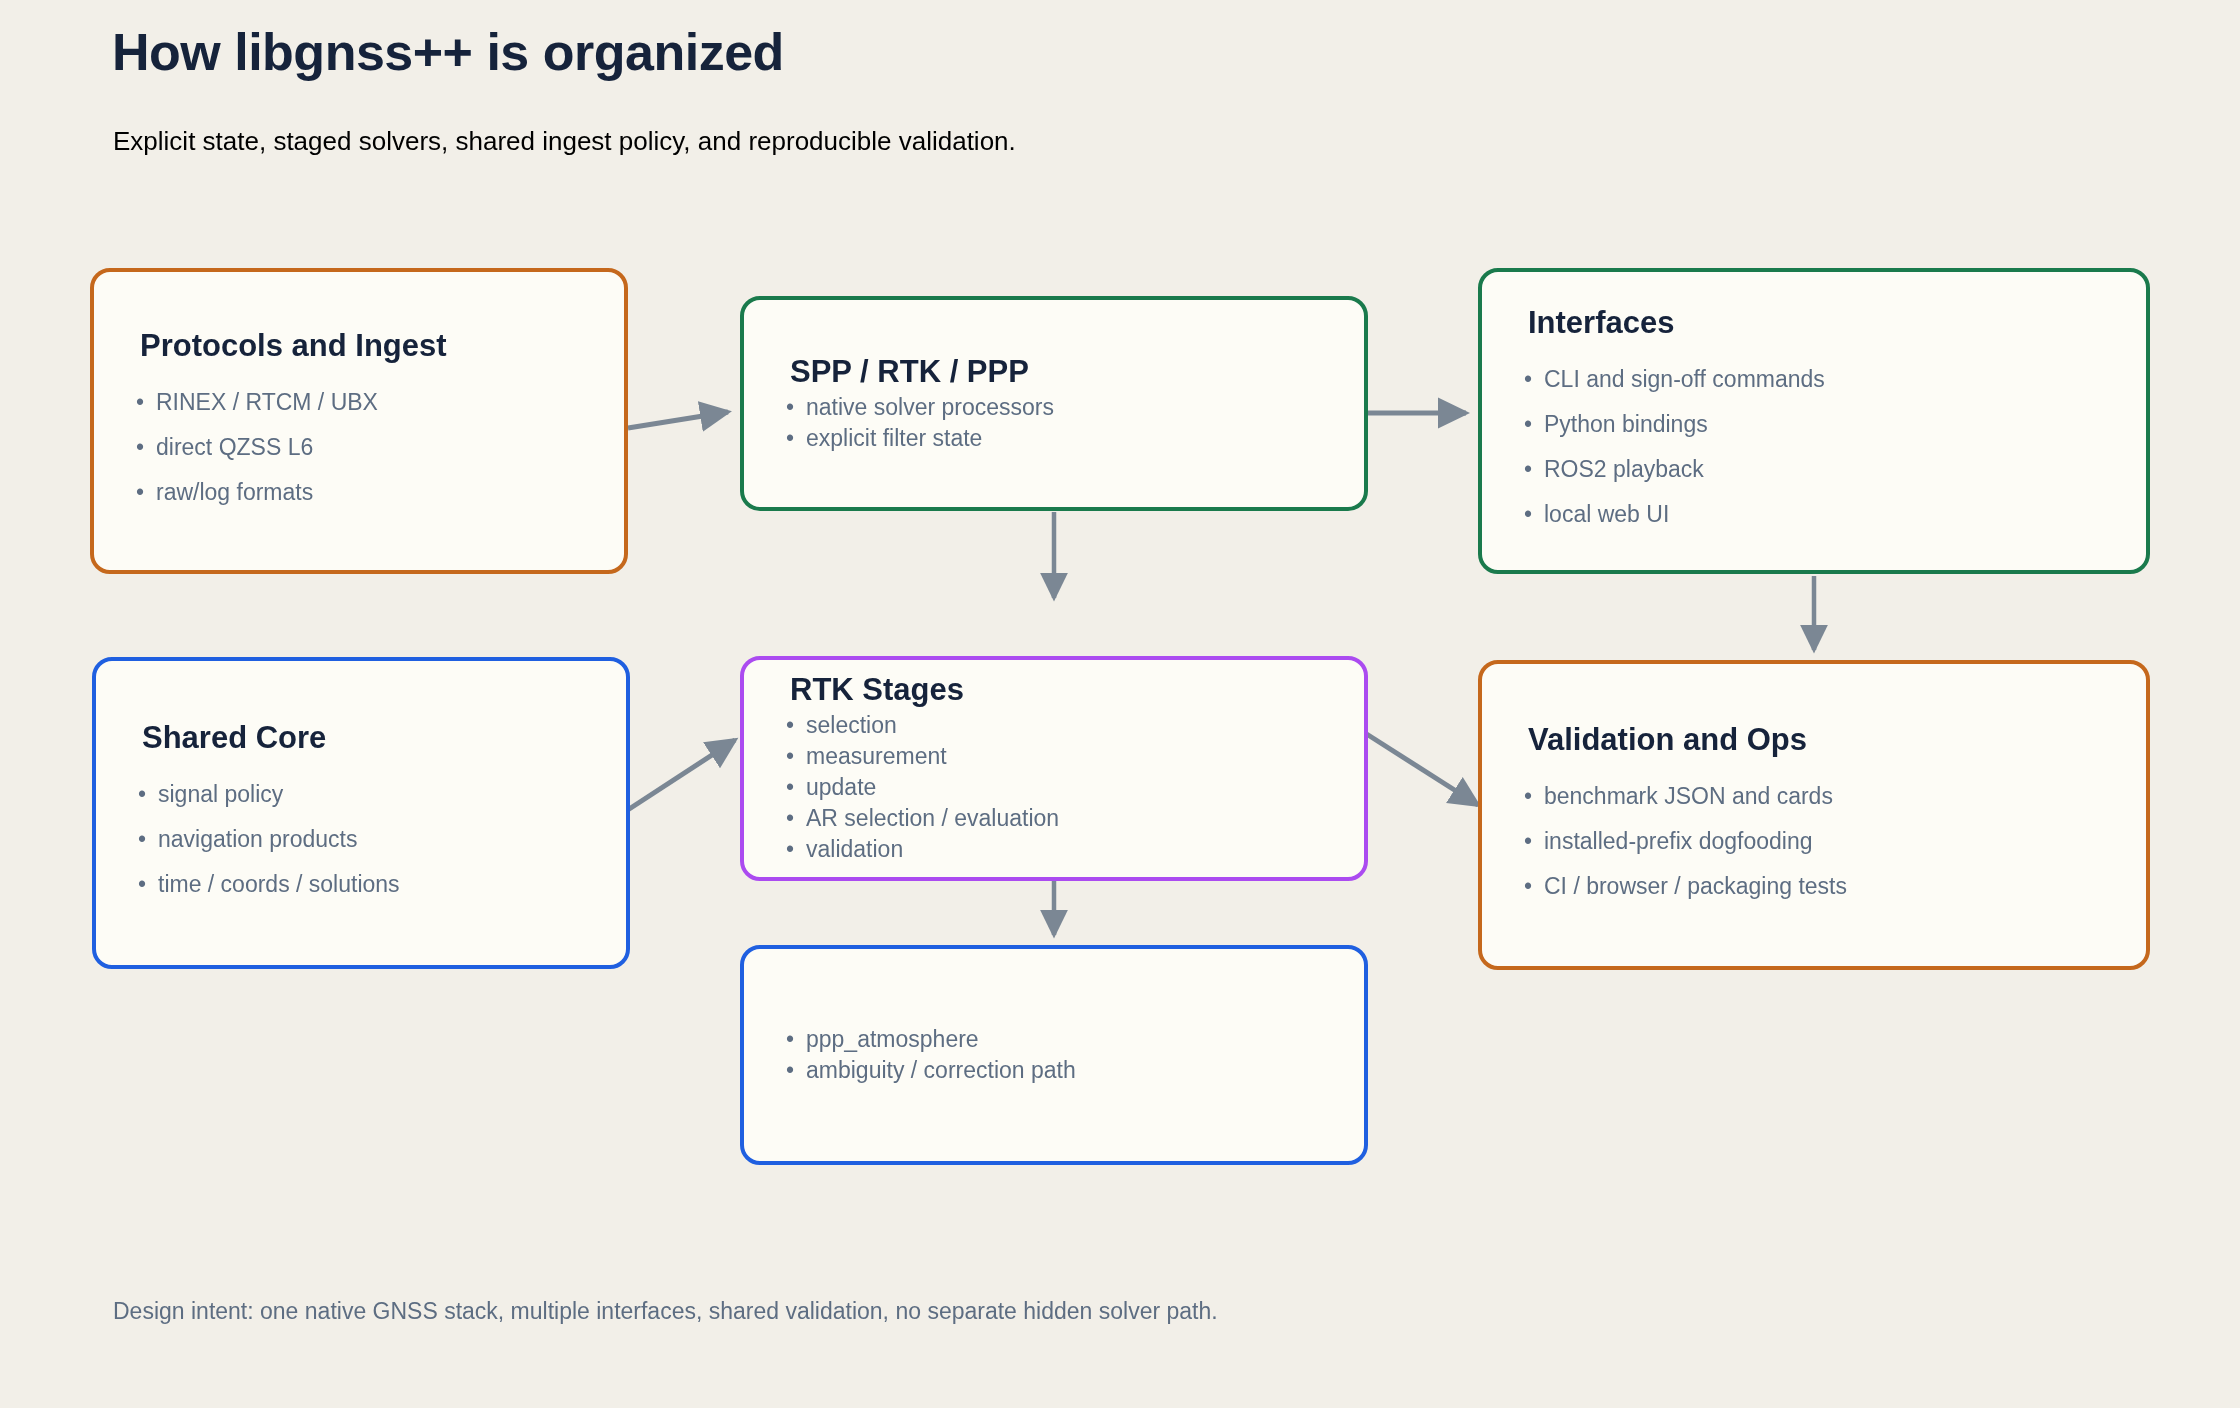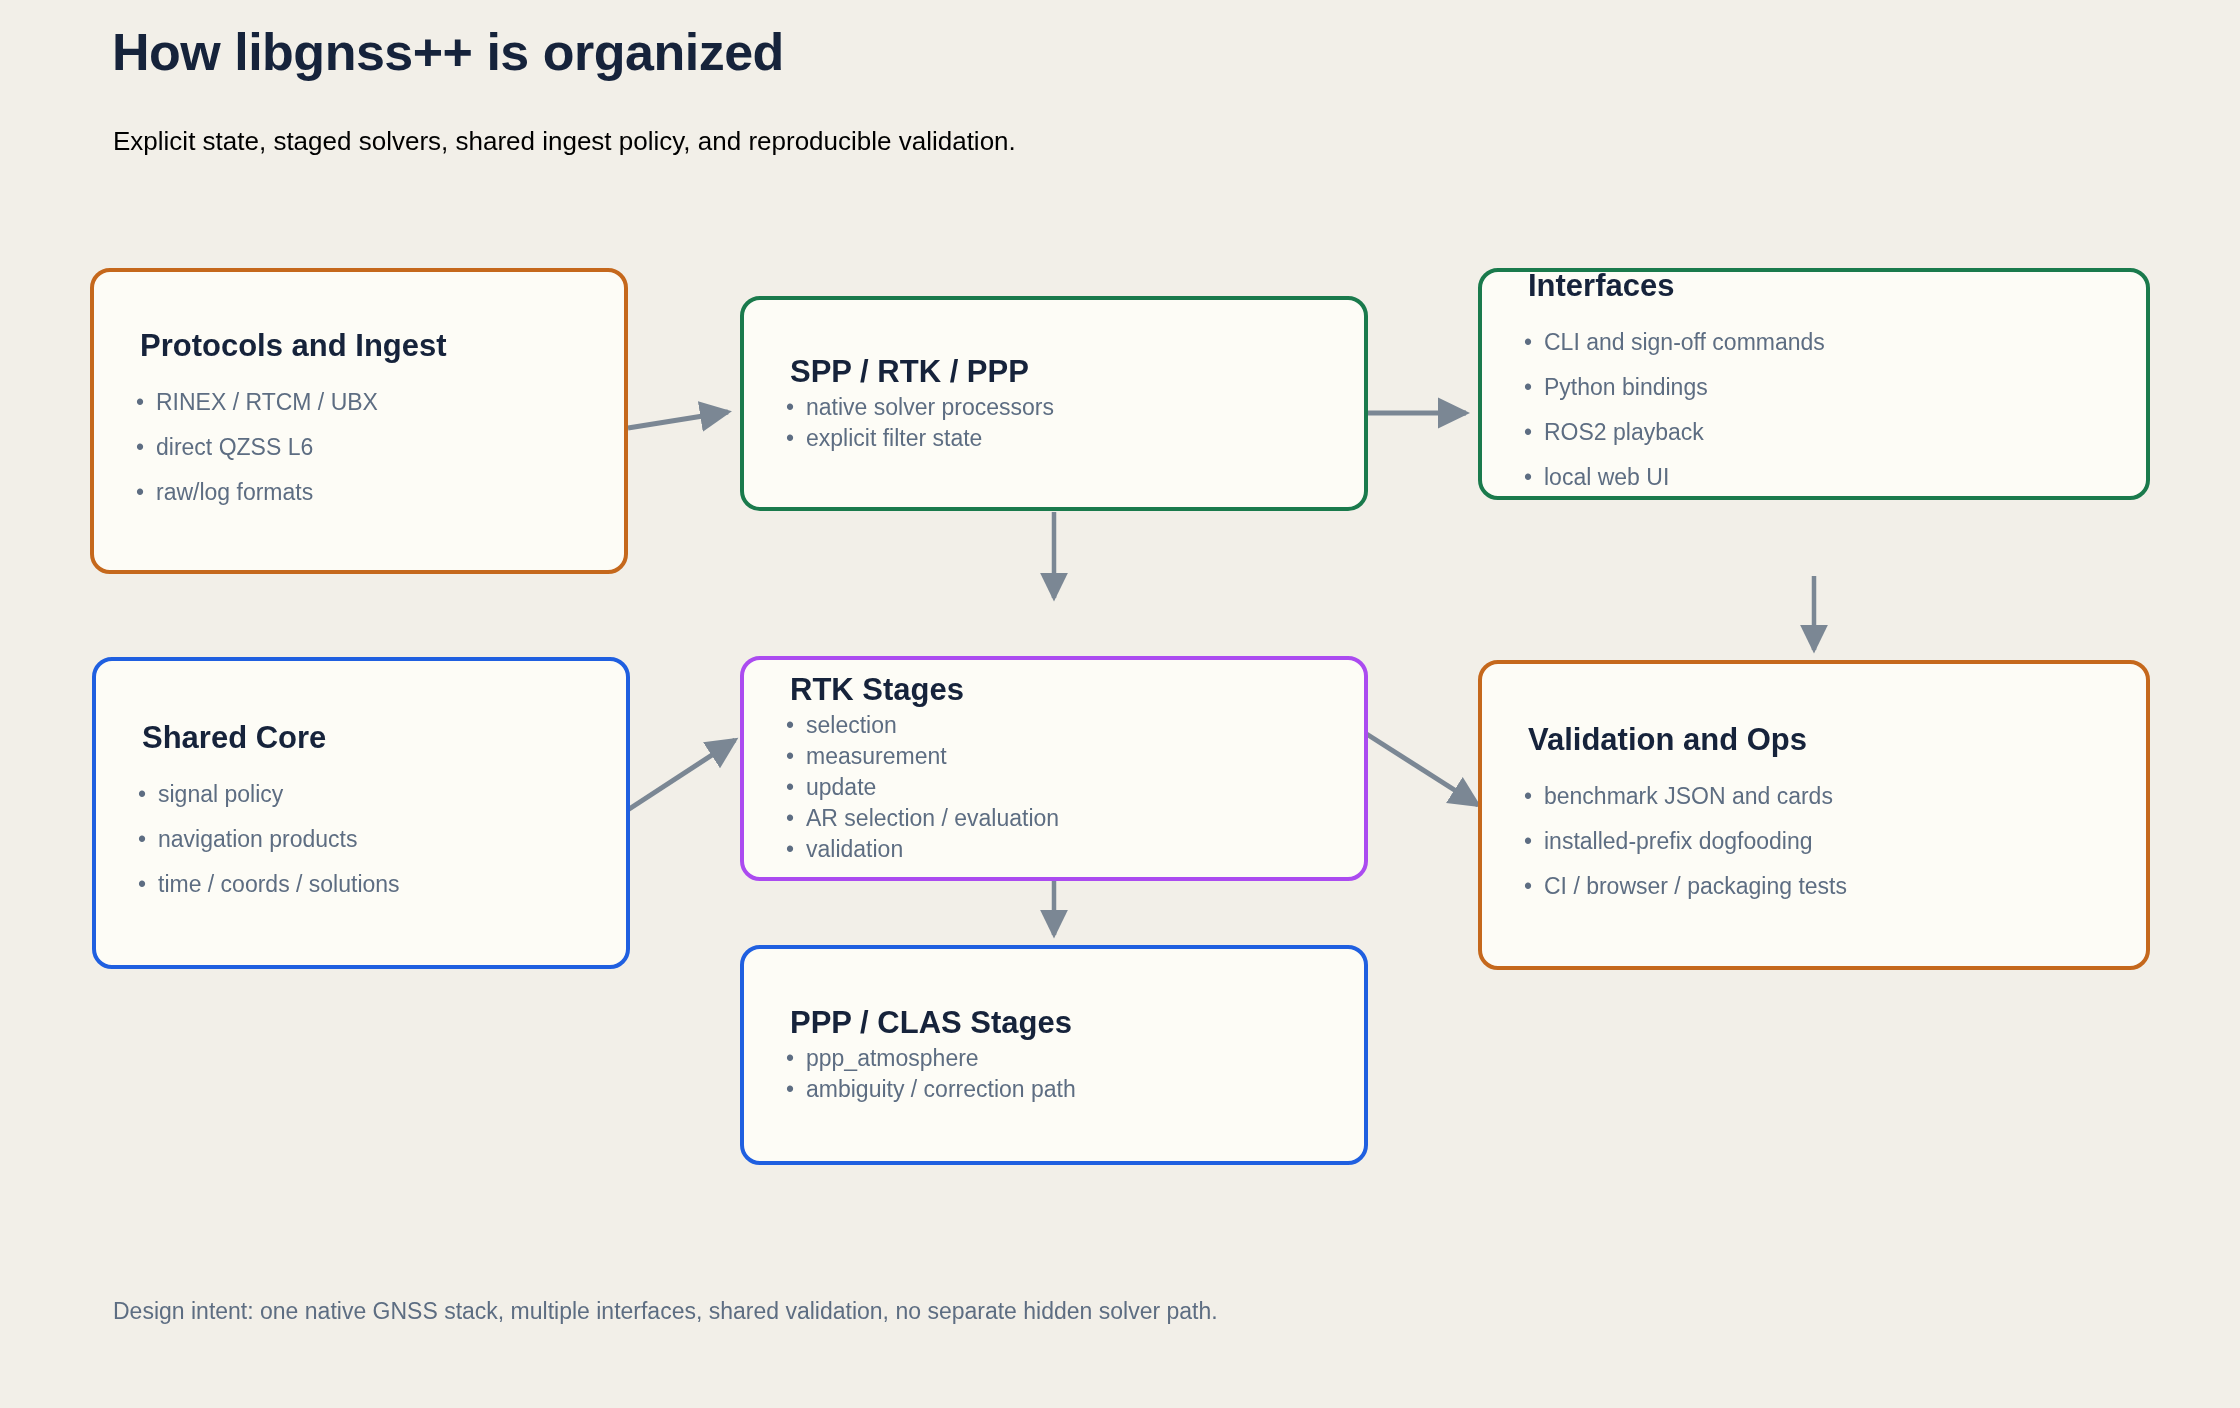--- a/index.html
+++ b/index.html
@@ -98,21 +98,21 @@
   
   #node-protocols {
     left: 90px;  top: 268px;  width: 538px;  height: 306px;
     border-color: #c5681c;
   }
   #node-solvers {
     left: 740px; top: 296px;  width: 628px;  height: 215px;
     border-color: #1a7a4c;
   }
   #node-interfaces {
-    left: 1478px; top: 268px; width: 672px;  height: 232px;
+    left: 1478px; top: 268px; width: 672px;  height: 306px;
     border-color: #1a7a4c;
   }
   #node-shared-core {
     left: 92px;  top: 657px;  width: 538px;  height: 312px;
     border-color: #1f5fe0;
   }
   #node-rtk-stages {
     left: 740px; top: 608px;  width: 628px;  height: 225px;
     border-color: #ab4bf0;
     margin-top: 48px;
@@ -212,20 +212,19 @@
 <div class="node spacing-wide" id="node-validation">
   <div class="node-title">Validation and Ops</div>
   <ul class="node-list">
     <li>benchmark JSON and cards</li>
     <li>installed-prefix dogfooding</li>
     <li>CI / browser / packaging tests</li>
   </ul>
 </div>
 
 <div class="node spacing-tight" id="node-ppp-stages">
-  <div class="node-title">PPP / CLAS Stages</div>
   <ul class="node-list">
     <li>ppp_atmosphere</li>
     <li>ambiguity / correction path</li>
   </ul>
 </div>
 
 <div id="page-footnote">Design intent: one native GNSS stack, multiple interfaces, shared validation, no separate hidden solver path.</div>
 
 </body></html>

